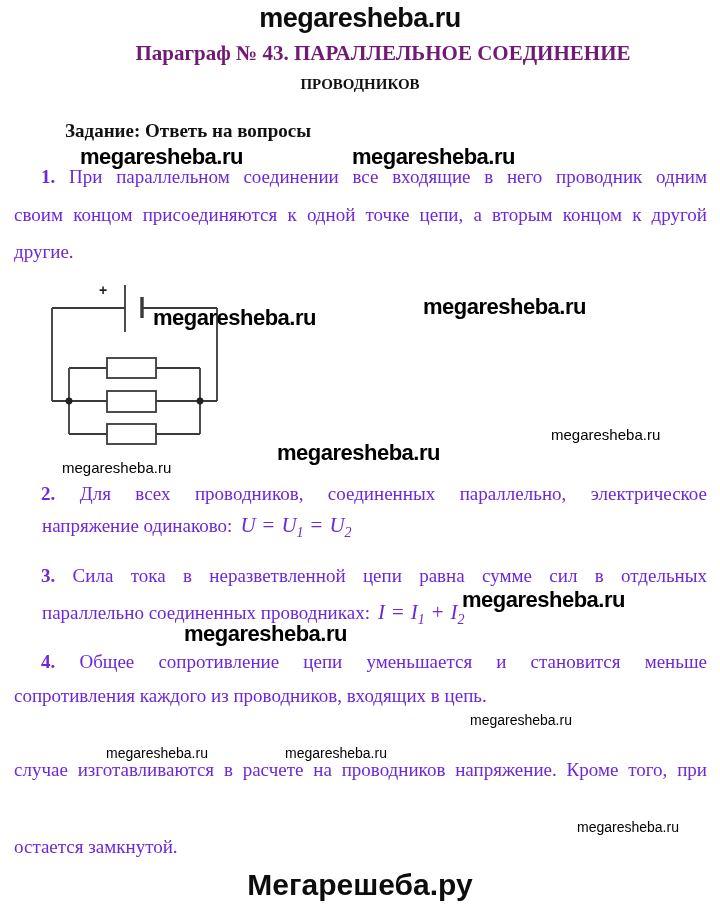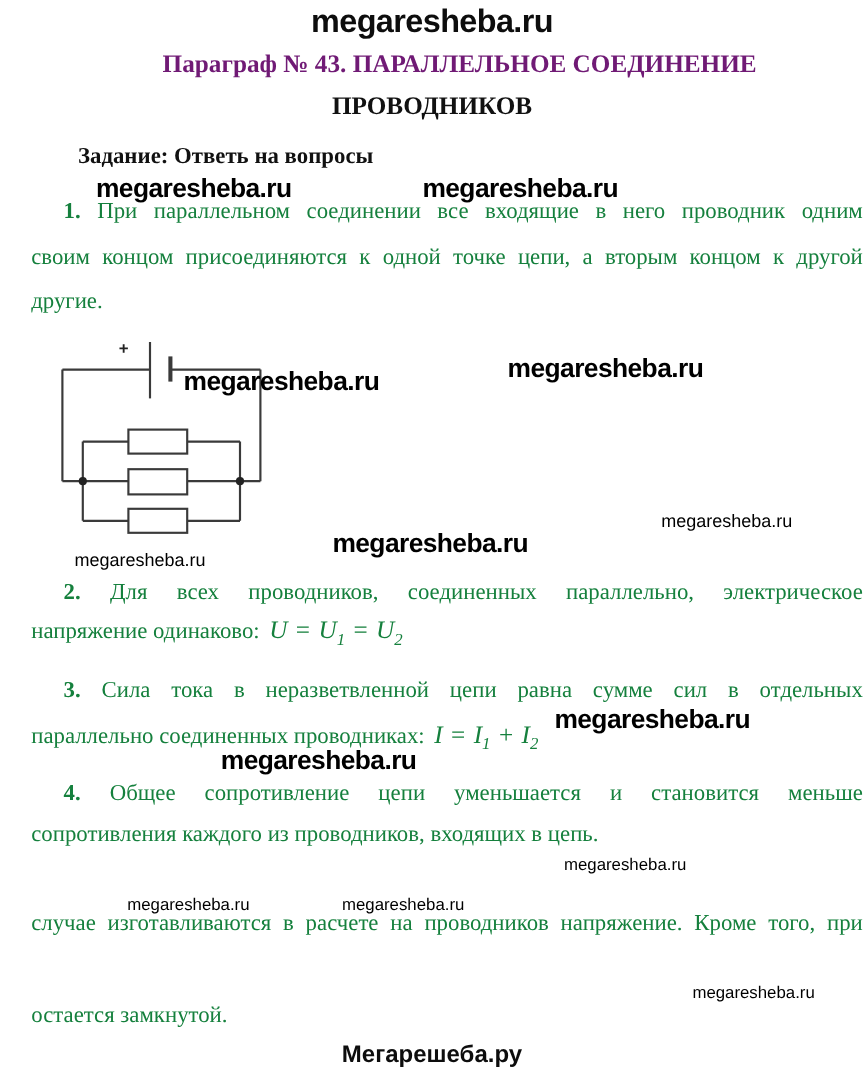--- a/index.html
+++ b/index.html
@@ -9,54 +9,54 @@
     font-family:"Liberation Serif", serif; color:#161616;
   }
   
   .hdr{
     position:absolute; top:3px; left:0; width:720px; text-align:center;
     font-family:"Liberation Sans", sans-serif; font-weight:bold; font-size:27px; color:#0d0d0d;
     letter-spacing:-0.5px;
   }
   .footer{
     position:absolute; top:868px; left:0; width:720px; text-align:center;
-    font-family:"Liberation Sans", sans-serif; font-weight:bold; font-size:20px; color:#0d0d0d;
+    font-family:"Liberation Sans", sans-serif; font-weight:bold; font-size:30px; color:#0d0d0d;
   }
   .wm{
     position:absolute; font-family:"Liberation Sans", sans-serif; color:#000;
     white-space:nowrap; z-index:5; letter-spacing:-0.5px;
   }
   .wm-b{font-weight:bold; font-size:22px;}
   .wm-s{font-weight:normal; font-size:15px; letter-spacing:0;}
   .wm-xs{font-weight:normal; font-size:14px; letter-spacing:0;}
   
   .title{
     position:absolute; left:46px; width:674px; text-align:center;
     font-weight:bold; font-size:21px; color:#701a75;
   }
   .title2{
     position:absolute; left:0; width:720px; text-align:center;
-    font-weight:bold; font-size:21px; color:#111;
+    font-weight:bold; font-size:15px; color:#111;
   }
   .task{
     position:absolute; left:65px; font-weight:bold; font-size:19px; color:#111;
   }
   
   .bl{
-    position:absolute; left:26px; width:693px; font-size:19px; line-height:23px;
-    color:#15803d; white-space:normal;
+    position:absolute; left:14px; width:693px; font-size:19px; line-height:23px;
+    color:#6d28d9; white-space:normal;
   }
   .jst{text-align:justify; text-align-last:justify;}
   .ind{text-indent:27px;}
   .num{font-weight:bold;}
   
   .formula{font-size:21px; font-style:italic; white-space:nowrap;}
   .formula .op{font-style:normal; margin:0 7px;}
   .formula sub{font-size:14px; line-height:0; font-style:italic;}
-  .fprefix{margin-right:8px;}
+  .fprefix{margin-right:8px;margin-left:28px;}
   
   .circuit{position:absolute; left:40px; top:275px; z-index:1;}
   .circuit text{font-family:"Liberation Sans", sans-serif;}
 </style>
 </head>
 <body>
 
 <div class="page">
 
   <div class="hdr">megaresheba.ru</div>

